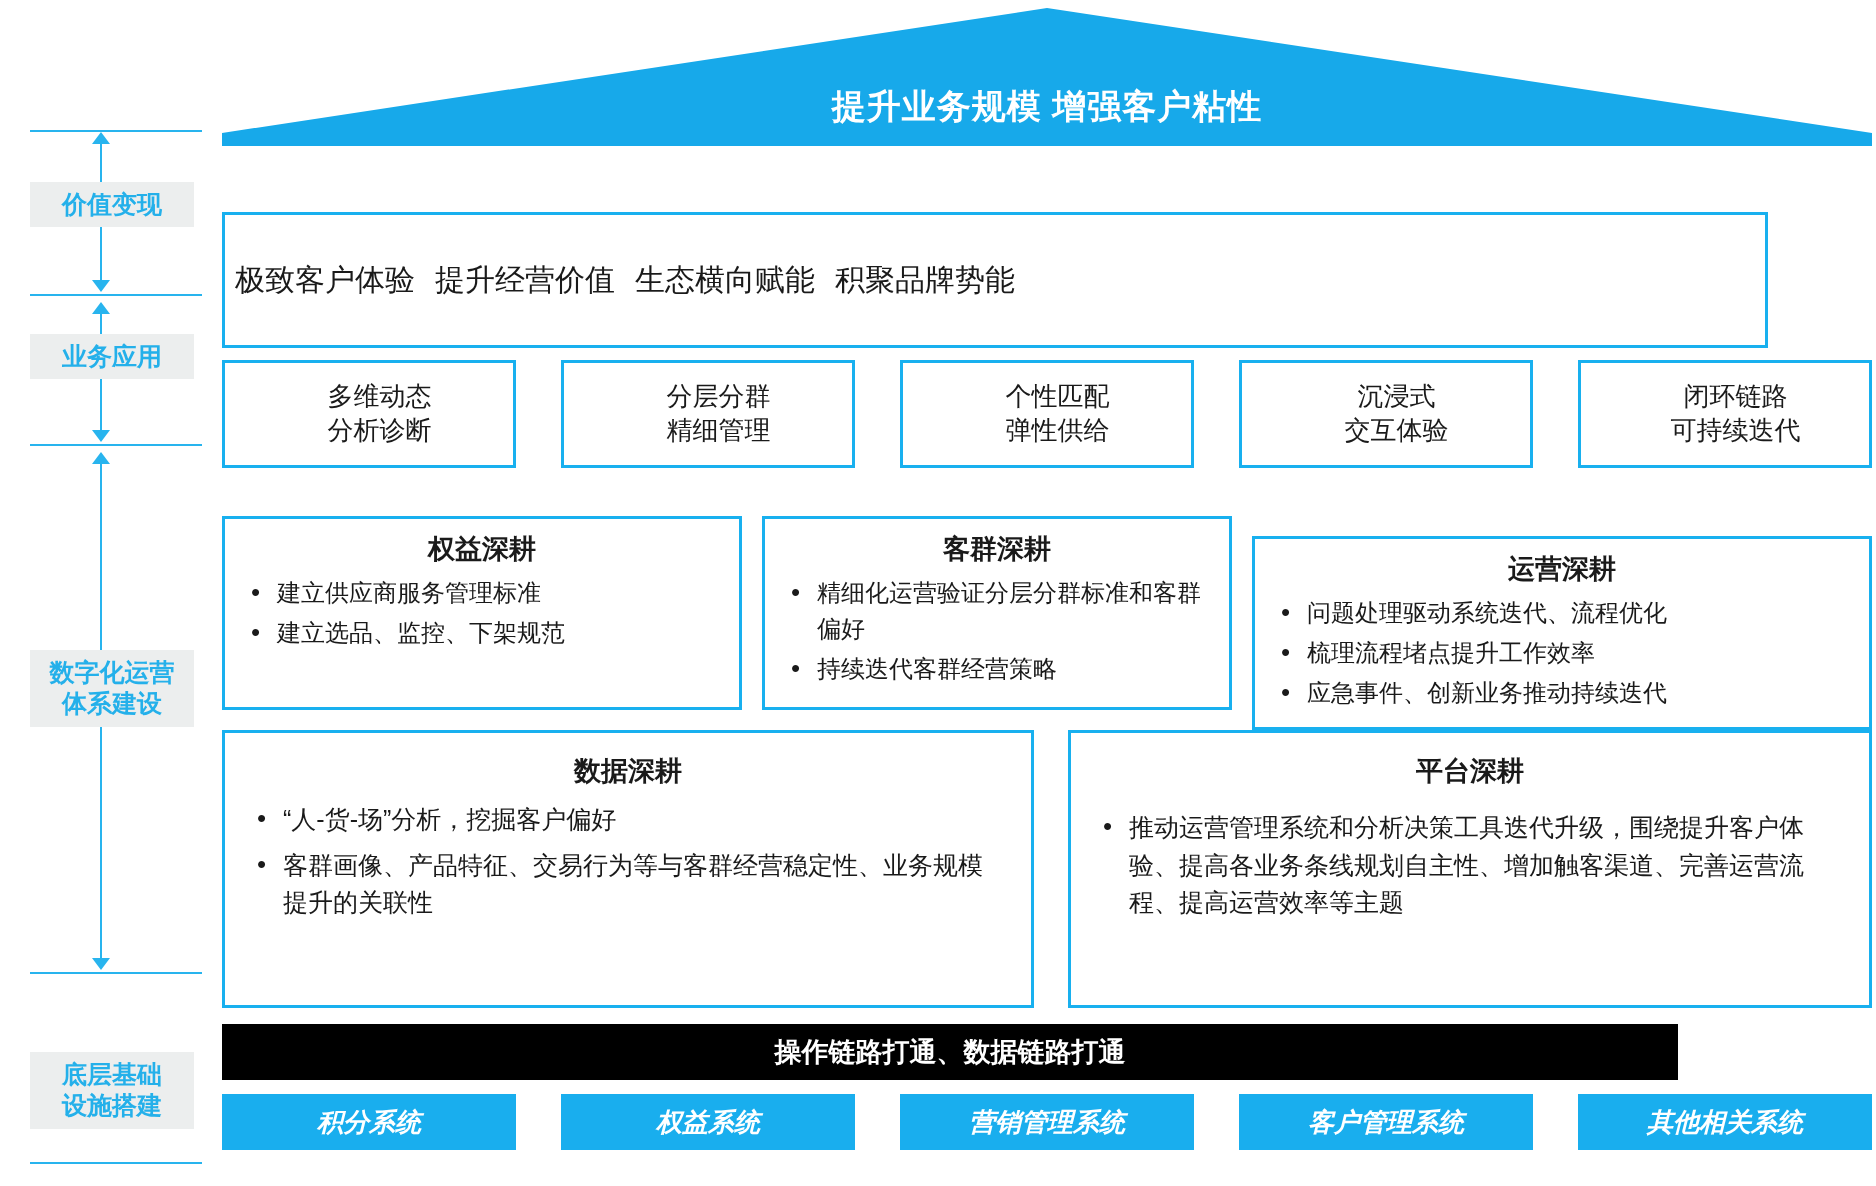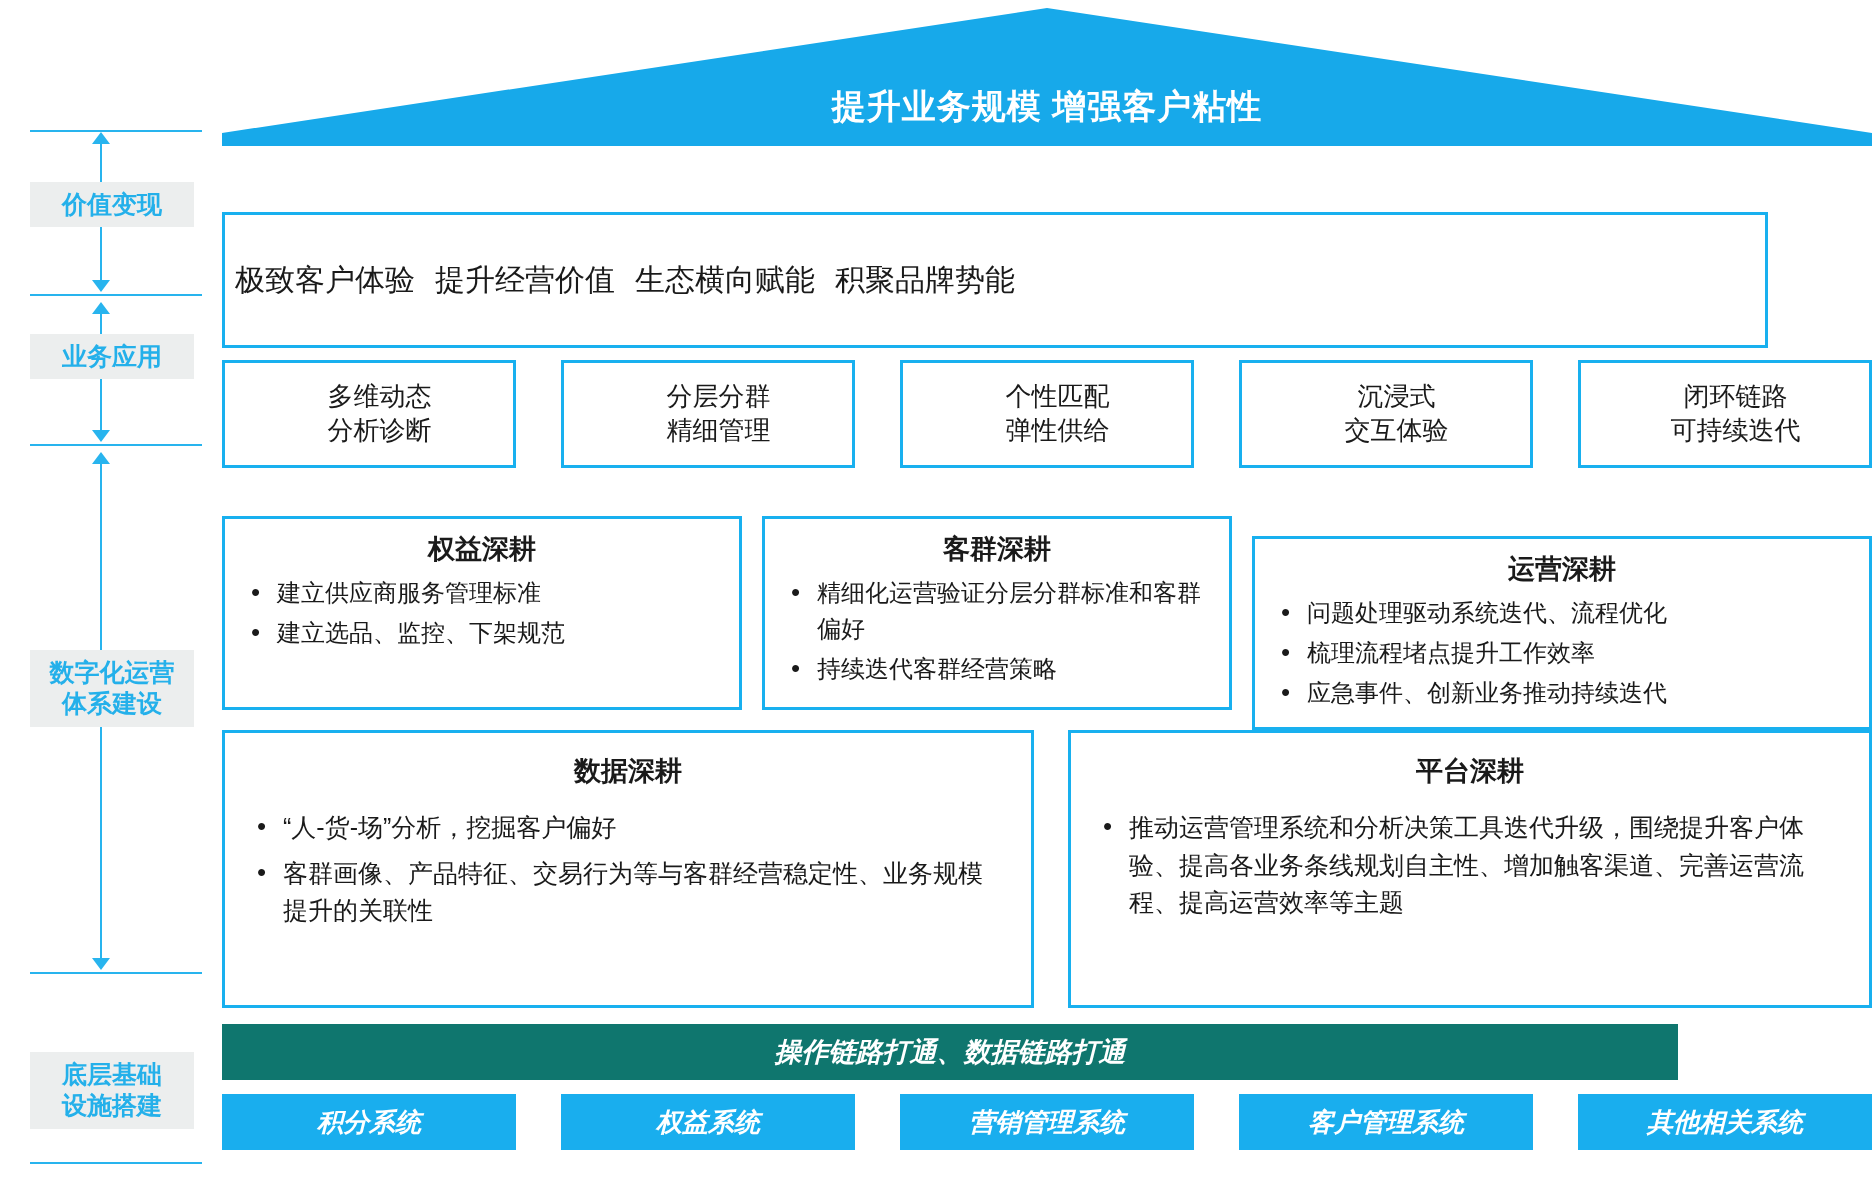--- a/index.html
+++ b/index.html
@@ -154,25 +154,25 @@
   #box-quanyi { left: 222px; top: 516px; width: 520px; height: 194px; }
   #box-kequn  { left: 762px; top: 516px; width: 470px; height: 194px; }
   #box-yunying{ left: 1252px; top: 536px; width: 620px; height: 194px; }
   #box-shuju  { left: 222px; top: 730px; width: 812px; height: 278px; }
   #box-pingtai{ left: 1068px; top: 730px; width: 804px; height: 278px; }
 
   
   .infra-band {
     position: absolute;
     left: 222px; top: 1024px; width: 1456px; height: 56px;
-    background: #0f766e;
+    background: #000000;
     color: #ffffff;
     font-size: 27px;
     font-weight: 700;
-    display: flex; align-items: center; justify-content: center; font-style: italic;
+    display: flex; align-items: center; justify-content: center;
   }
   .infra-row {
     position: absolute;
     left: 222px; top: 1094px; width: 1650px; height: 56px;
     display: flex; justify-content: space-between; font-style: italic;
   }
   .infra-box {
     width: 294px; height: 56px;
     background: #19aeee;
     color: #ffffff;
@@ -259,21 +259,21 @@
   <div class="box" id="box-yunying">
     <div class="dc-title">运营深耕</div>
     <ul class="dc-list">
       <li>问题处理驱动系统迭代、流程优化</li>
       <li>梳理流程堵点提升工作效率</li>
       <li>应急事件、创新业务推动持续迭代</li>
     </ul>
   </div>
 
   <div class="box" id="box-shuju">
-    <div class="dc-title" style="margin-top:20px; margin-bottom:20px;">数据深耕</div>
+    <div class="dc-title" style="margin-top:20px; margin-bottom:12px;">数据深耕</div>
     <ul class="dc-list" style="padding-left:24px; font-size:25px;">
       <li style="margin-bottom:8px;">“人-货-场”分析，挖掘客户偏好</li>
       <li>客群画像、产品特征、交易行为等与客群经营稳定性、业务规模提升的关联性</li>
     </ul>
   </div>
 
   <div class="box" id="box-pingtai">
     <div class="dc-title" style="margin-top:20px; margin-bottom:20px;">平台深耕</div>
     <ul class="dc-list" style="padding-left:24px; font-size:25px;">
       <li>推动运营管理系统和分析决策工具迭代升级，围绕提升客户体验、提高各业务条线规划自主性、增加触客渠道、完善运营流程、提高运营效率等主题</li>

